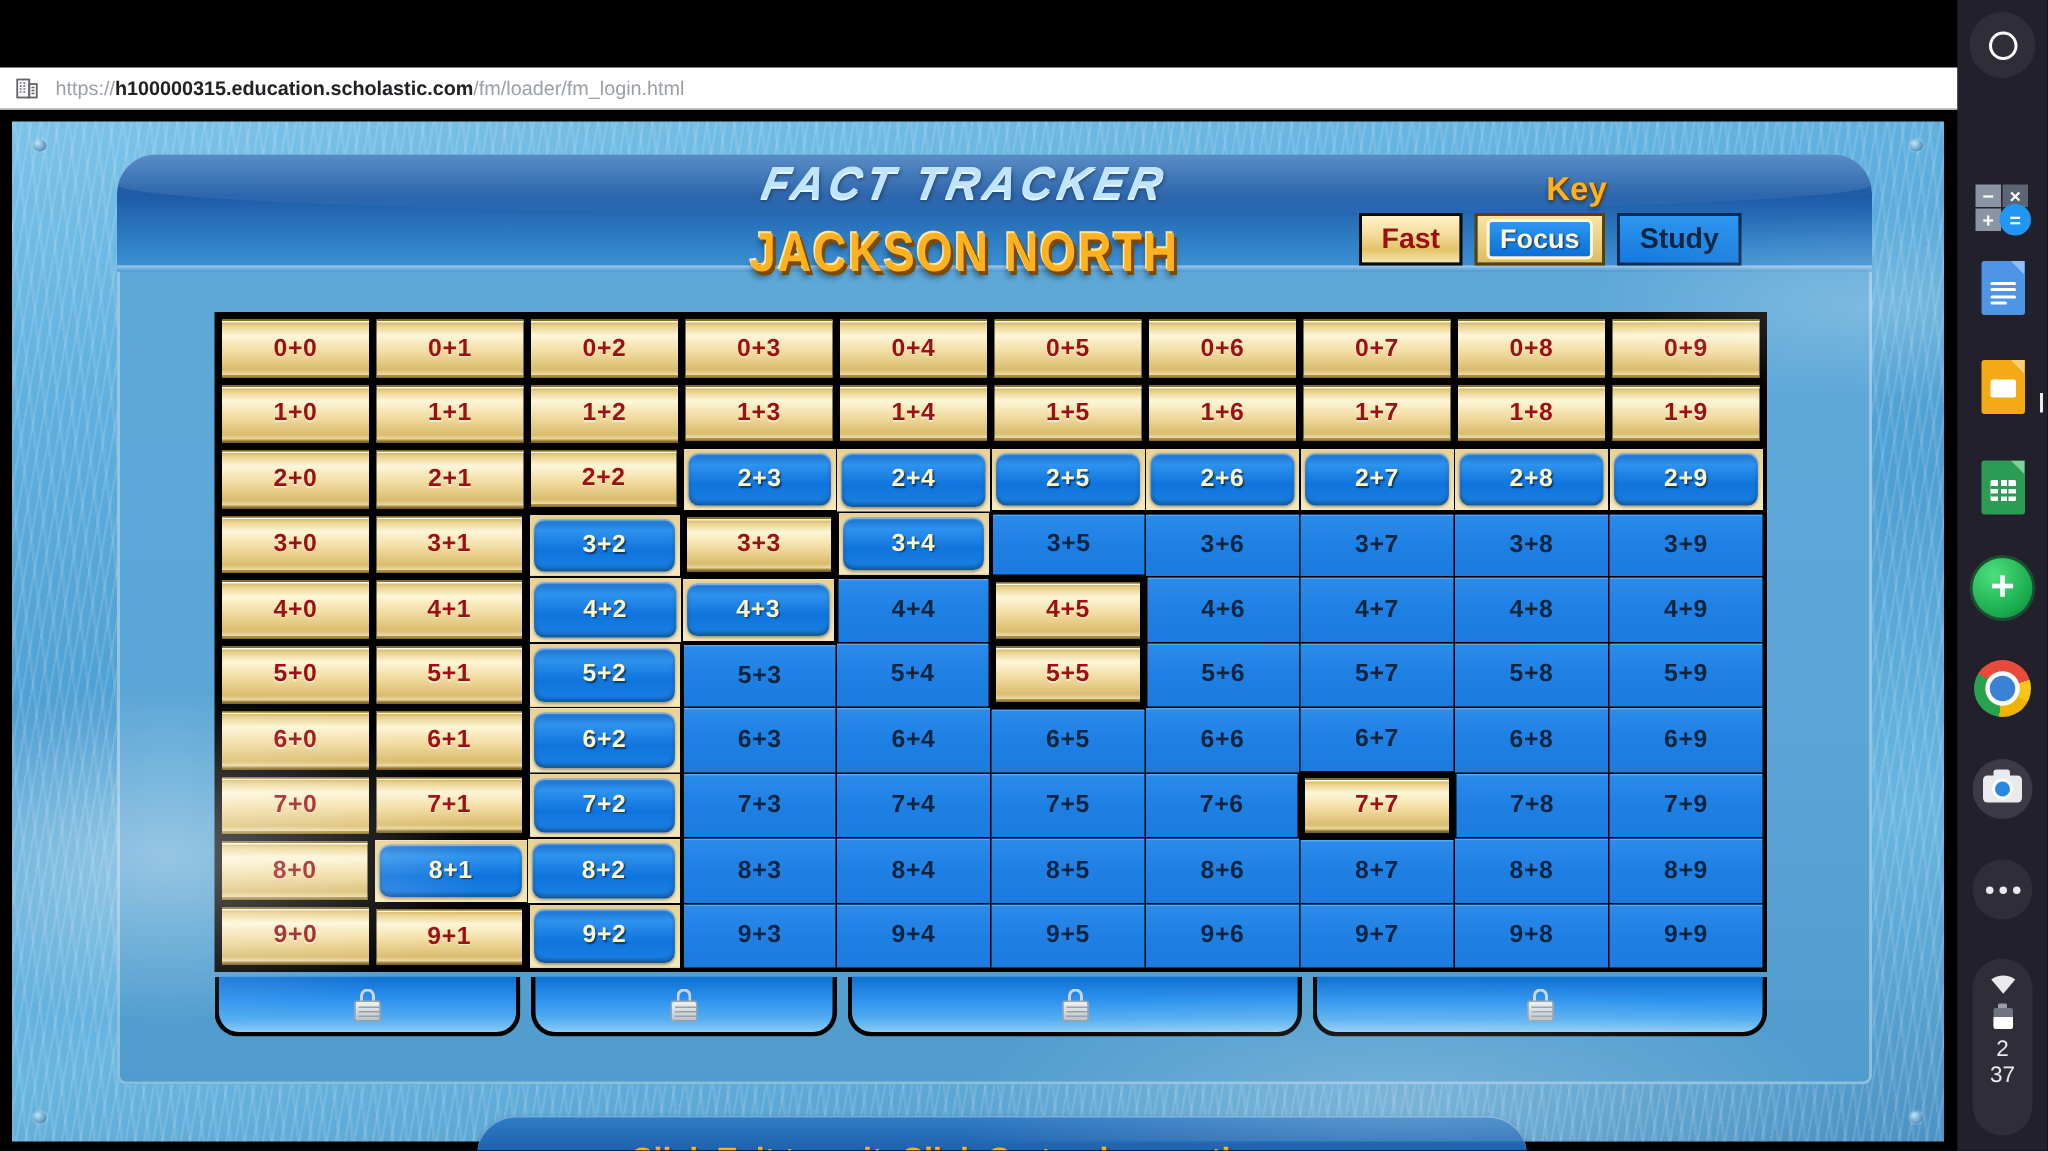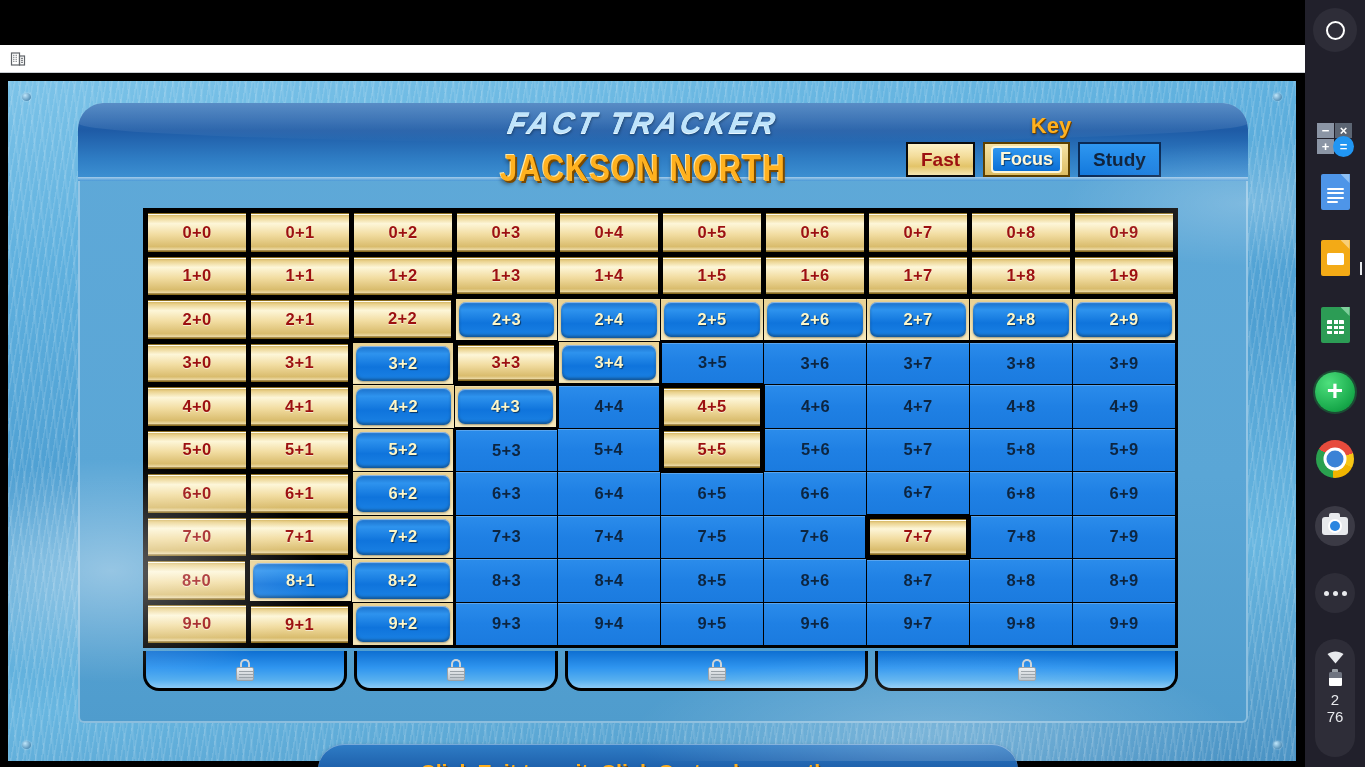--- a/index.html
+++ b/index.html
@@ -364,20 +364,21 @@
 
   <div class="win">
 
 
     <div class="urlbar">
       <svg class="url-ico" viewBox="0 0 16 16">
         <rect x="1.5" y="2" width="8" height="12" fill="none" stroke="#5f6368" stroke-width="1.2"></rect>
         <rect x="9.5" y="5" width="5" height="9" fill="none" stroke="#5f6368" stroke-width="1.2"></rect>
         <path d="M3.2 4.3h1.2M5.6 4.3h1.2M3.2 6.3h1.2M5.6 6.3h1.2M3.2 8.3h1.2M5.6 8.3h1.2M3.2 10.3h1.2M5.6 10.3h1.2M11 7.3h2M11 9.3h2M11 11.3h2" stroke="#5f6368" stroke-width="1"></path>
       </svg>
+      <div class="url-txt"><span>https://</span><b>h100000315.education.scholastic.com</b><span>/fm/loader/fm_login.html</span></div>
     </div>
 
     <div class="stage">
       <div class="water">
         <div class="dot" style="left:14px;top:12px"></div>
         <div class="dot" style="right:14px;top:12px"></div>
         <div class="dot" style="left:14px;bottom:12px"></div>
         <div class="dot" style="right:14px;bottom:12px"></div>
 
         <div class="panel">
@@ -894,19 +895,19 @@
           <path d="M0.5 3 C5 -0.5, 12 -0.5, 16.5 3 L8.5 12.5 Z" fill="#e8eaed"></path>
         </svg>
       </div>
       <div class="batt">
         <div class="tip"></div>
           <div class="shell"></div>
           <div class="fill"></div>
       </div>
       <div class="clk">
         <div>2</div>
-        <div>76</div>
+        <div>37</div>
       </div>
     </div>
 
     <div class="dock-cursor"></div>
   </div>
 </div>
 
 </body></html>

